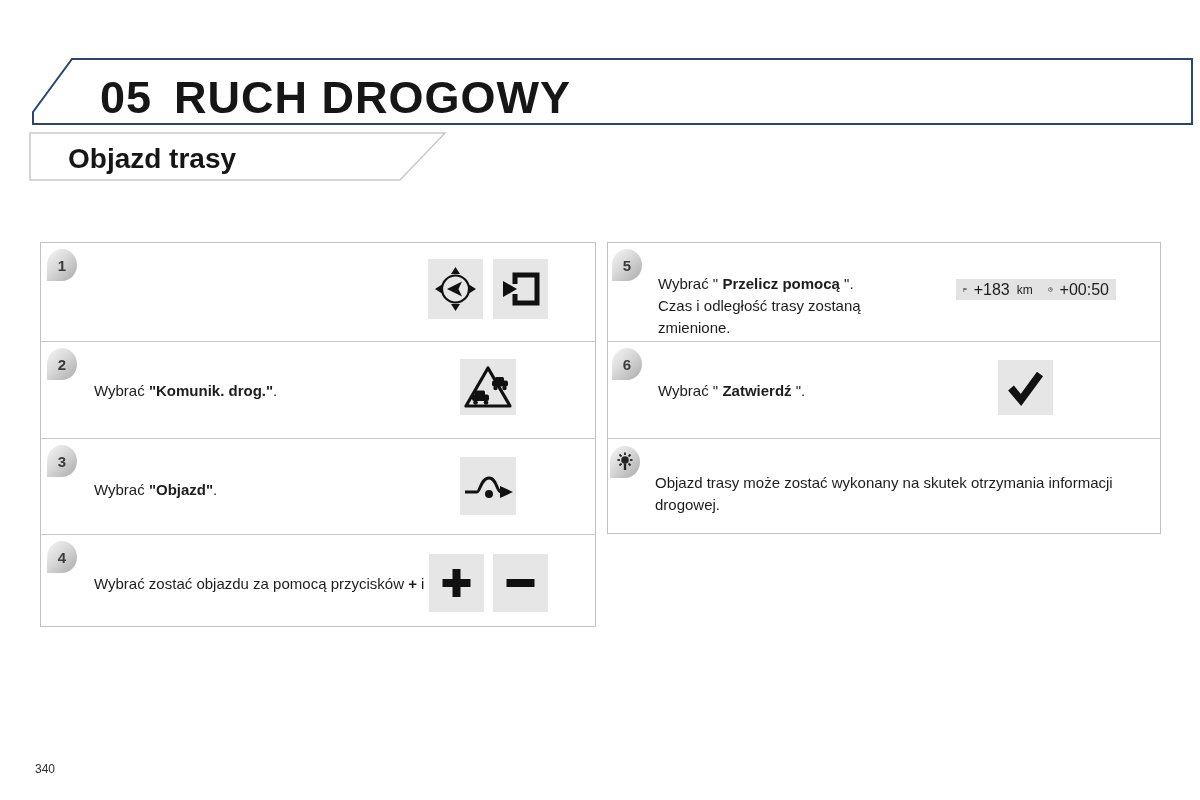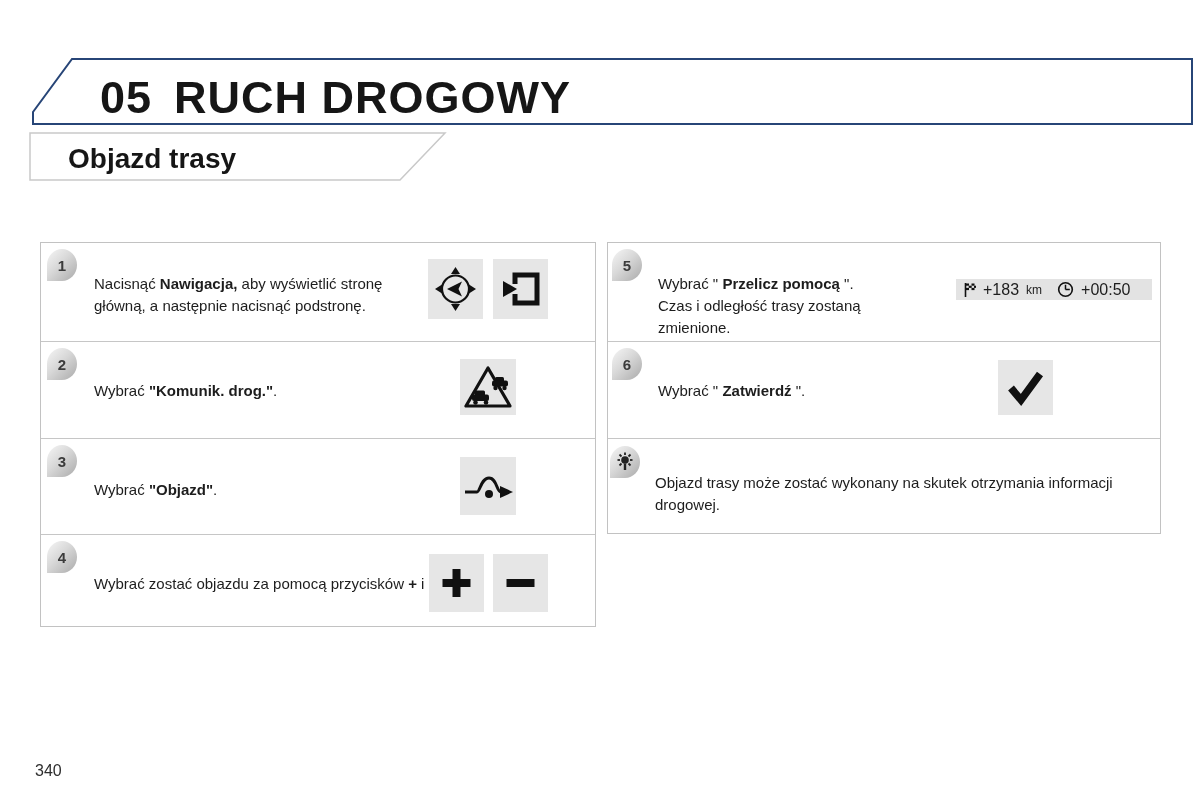--- a/index.html
+++ b/index.html
@@ -35,21 +35,21 @@
   .sq{
     position:absolute;background:#e6e6e6;
     display:flex;align-items:center;justify-content:center;
   }
   .strip{
     position:absolute;background:#e3e3e3;height:21px;
     display:flex;align-items:center;gap:7px;padding:0 7px;box-sizing:border-box;
     font-size:16px;color:#1d1d1d;white-space:nowrap;
   }
   .strip .unit{font-size:12px;}
-  .page-number{position:absolute;left:35px;top:762px;font-size:16px;color:#2e2e2e;}
+  .page-number{position:absolute;left:35px;top:762px;font-size:12px;color:#2e2e2e;}
   svg{display:block;}
 </style>
 </head>
 <body>
 
 <svg id="header-shapes" width="1200" height="200" viewBox="0 0 1200 200">
   <polygon points="72,59 1192,59 1192,124 33,124 33,112" fill="#ffffff" stroke="#274577" stroke-width="2"></polygon>
   <polygon points="30,133 445,133 400,180 30,180" fill="#ffffff" stroke="#c9c9c9" stroke-width="1.5"></polygon>
 </svg>
 
@@ -58,21 +58,20 @@
 </div>
 
 <div class="section-title">Objazd trasy</div>
 
 <div class="box" id="left-box">
 
   <div class="row" style="top:0;height:98px;">
     <div class="badge" style="left:6px;top:6px;">
       <span>1</span>
     </div>
-    <div class="txt" style="left:53px;top:30px;width:305px;"><span>Nacisnąć </span><b>Nawigacja,</b><span> aby wyświetlić stronę główną, a następnie nacisnąć podstronę.</span></div>
     <div class="sq" style="left:387px;top:16px;width:55px;height:60px;">
       <svg width="55" height="60" viewBox="0 0 55 60">
         <circle cx="27.5" cy="30" r="13.5" fill="none" stroke="#111" stroke-width="2.2"></circle>
         <path d="M34,22.5 L19,30 L34,37.5 L30.5,30 Z" fill="#111"></path>
         <path d="M27.5,8 l4.5,7 h-9 Z" fill="#111"></path>
         <path d="M27.5,52 l4.5,-7 h-9 Z" fill="#111"></path>
         <path d="M7,30 l7,-4.5 v9 Z" fill="#111"></path>
         <path d="M48,30 l-7,-4.5 v9 Z" fill="#111"></path>
       </svg>
     </div>
@@ -139,21 +138,21 @@
   </div>
 </div>
 
 <div class="box" id="right-box">
 
   <div class="row" style="top:0;height:98px;">
     <div class="badge" style="left:4px;top:6px;">
       <span>5</span>
     </div>
     <div class="txt" style="left:50px;top:30px;width:230px;"><span>Wybrać " </span><b>Przelicz pomocą</b><span> ". Czas i odległość trasy zostaną zmienione.</span></div>
-    <div class="strip" style="left:348px;top:36px;width:196px;">
+    <div class="strip" style="left:348px;top:36px;width:160px;">
       <svg width="13" height="16" viewBox="0 0 13 16">
         <line x1="2.5" y1="1" x2="2.5" y2="15" stroke="#111" stroke-width="1.6"></line>
         <g fill="#111">
           <rect x="3" y="1.5" width="3" height="2.2"></rect>
             <rect x="8.5" y="1.5" width="3" height="2.2"></rect>
           <rect x="5.7" y="3.7" width="3" height="2.2"></rect>
             <rect x="11" y="3.7" width="2" height="2.2"></rect>
           <rect x="3" y="5.9" width="3" height="2.2"></rect>
             <rect x="8.5" y="5.9" width="3" height="2.2"></rect>
         </g>

